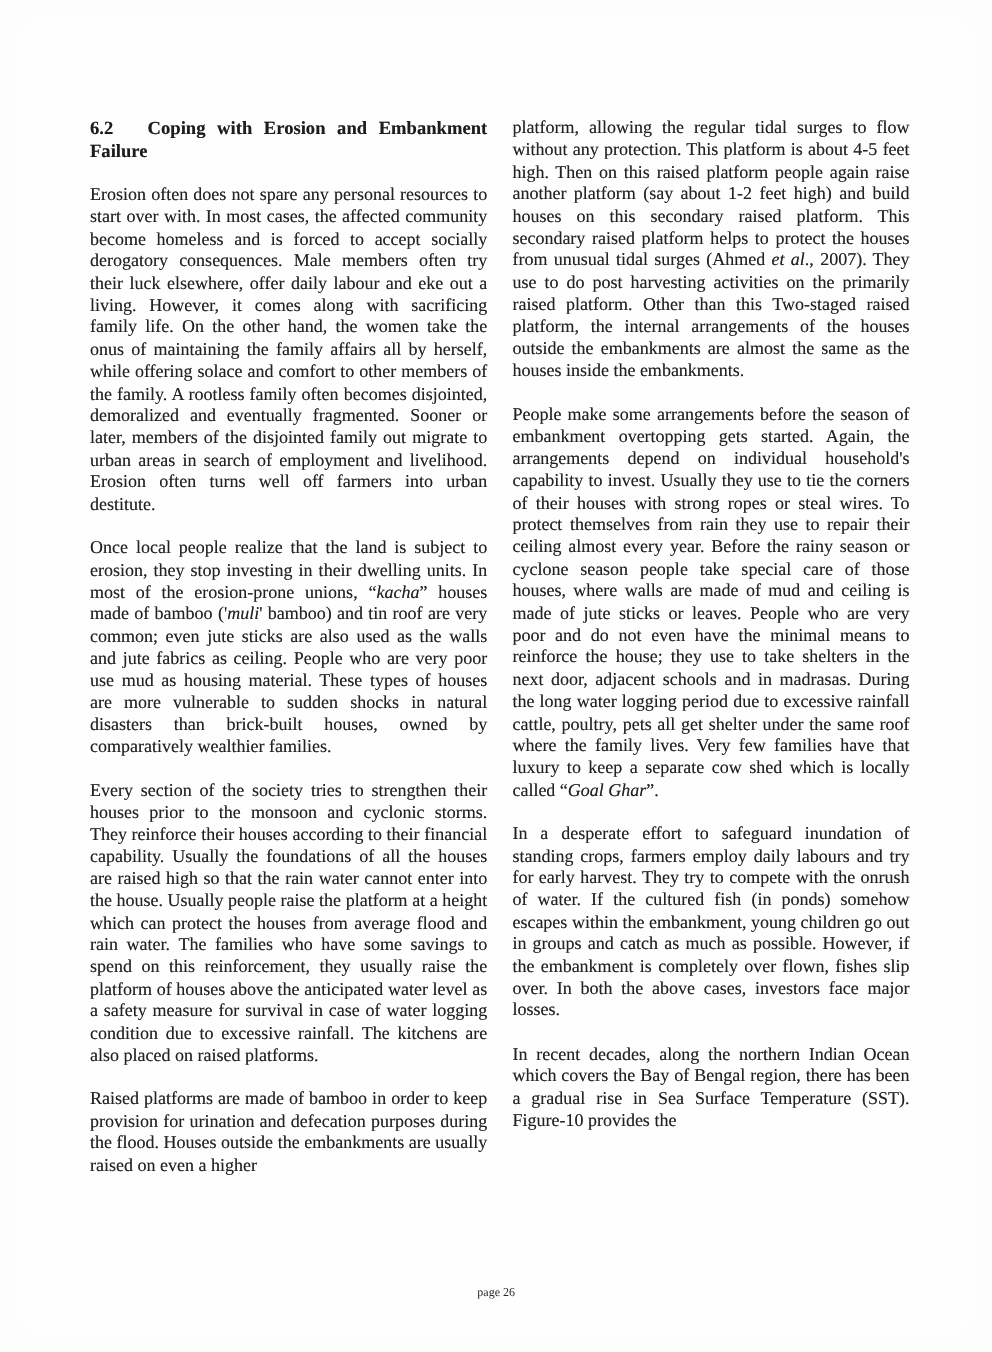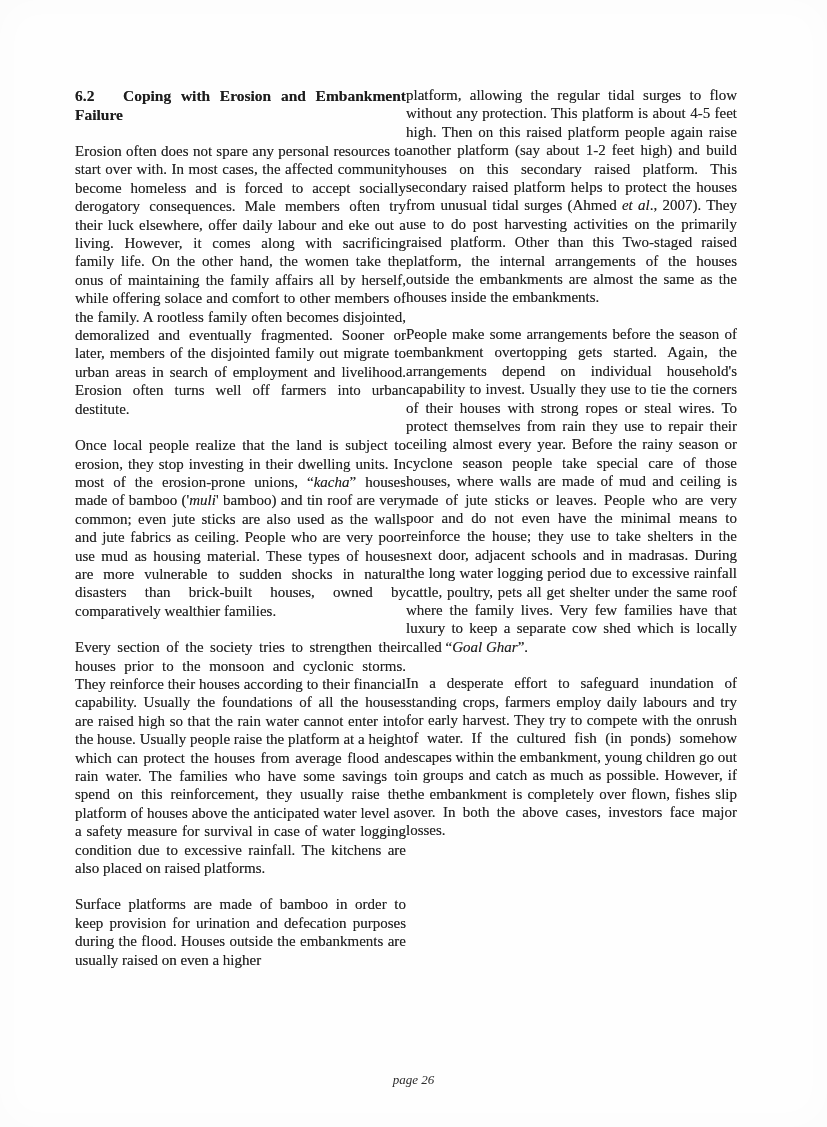--- a/index.html
+++ b/index.html
@@ -12,23 +12,24 @@
     position: relative;
     width: 827px;
     height: 1127px;
     background: #fefefe;
     overflow: hidden;
     box-shadow: inset 0 0 40px rgba(0,0,0,0.015);
   }
   .content {
     position: absolute;
     left: 75px;
-    top: 86px;
+    top: 98px;
     width: 683px;
     display: flex;
+    gap: 21px;
   }
   .col {
     width: 331px;
     font-size: 15px;
     line-height: 18.4px;
     text-align: justify;
     color: #232323;
     text-shadow: 0 0 0.5px rgba(40,40,40,0.55);
   }
   .col p {
@@ -45,43 +46,43 @@
   .sec-num {
     display: inline-block;
     width: 48px;
   }
   .footer {
     position: absolute;
     top: 1072px;
     left: 0;
     width: 100%;
     text-align: center;
-    font-size: 13px;
+    font-size: 10px;
     color: #2a2a2a;
-    font-style: italic;
   }
 </style>
 </head>
 <body>
 
 <div class="sheet">
   <div class="content">
 
     <div class="col">
       <h2 class="heading"><span class="sec-num">6.2</span><span>Coping with Erosion and Embankment Failure</span></h2>
       <p><span>Erosion often does not spare any personal resources to start over with. In most cases, the affected community become homeless and is forced to accept socially derogatory consequences. Male members often try their luck elsewhere, offer daily labour and eke out a living. However, it comes along with sacrificing family life. On the other hand, the women take the onus of maintaining the family affairs all by herself, while offering solace and comfort to other members of the family. A rootless family often becomes disjointed, demoralized and eventually fragmented. Sooner or later, members of the disjointed family out migrate to urban areas in search of employment and livelihood. Erosion often turns well off farmers into urban destitute.</span></p>
       <p><span>Once local people realize that the land is subject to erosion, they stop investing in their dwelling units. In most of the erosion-prone unions, “</span><span style="font-style: italic;">kacha</span><span>” houses made of bamboo ('</span><span style="font-style: italic;">muli</span><span>' bamboo) and tin roof are very common; even jute sticks are also used as the walls and jute fabrics as ceiling. People who are very poor use mud as housing material. These types of houses are more vulnerable to sudden shocks in natural disasters than brick-built houses, owned by comparatively wealthier families.</span></p>
       <p><span>Every section of the society tries to strengthen their houses prior to the monsoon and cyclonic storms. They reinforce their houses according to their financial capability. Usually the foundations of all the houses are raised high so that the rain water cannot enter into the house. Usually people raise the platform at a height which can protect the houses from average flood and rain water. The families who have some savings to spend on this reinforcement, they usually raise the platform of houses above the anticipated water level as a safety measure for survival in case of water logging condition due to excessive rainfall. The kitchens are also placed on raised platforms.</span></p>
-      <p><span>Surface platforms are made of bamboo in order to keep provision for urination and defecation purposes during the flood. Houses outside the embankments are usually raised on even a higher</span></p>
+      <p><span>Raised platforms are made of bamboo in order to keep provision for urination and defecation purposes during the flood. Houses outside the embankments are usually raised on even a higher</span></p>
     </div>
 
     <div class="col">
       <p><span>platform, allowing the regular tidal surges to flow without any protection. This platform is about 4-5 feet high. Then on this raised platform people again raise another platform (say about 1-2 feet high) and build houses on this secondary raised platform. This secondary raised platform helps to protect the houses from unusual tidal surges (Ahmed </span><span style="font-style: italic;">et al</span><span>., 2007). They use to do post harvesting activities on the primarily raised platform. Other than this Two-staged raised platform, the internal arrangements of the houses outside the embankments are almost the same as the houses inside the embankments.</span></p>
       <p><span>People make some arrangements before the season of embankment overtopping gets started. Again, the arrangements depend on individual household's capability to invest. Usually they use to tie the corners of their houses with strong ropes or steal wires. To protect themselves from rain they use to repair their ceiling almost every year. Before the rainy season or cyclone season people take special care of those houses, where walls are made of mud and ceiling is made of jute sticks or leaves. People who are very poor and do not even have the minimal means to reinforce the house; they use to take shelters in the next door, adjacent schools and in madrasas. During the long water logging period due to excessive rainfall cattle, poultry, pets all get shelter under the same roof where the family lives. Very few families have that luxury to keep a separate cow shed which is locally called “</span><span style="font-style: italic;">Goal Ghar</span><span>”.</span></p>
       <p><span>In a desperate effort to safeguard inundation of standing crops, farmers employ daily labours and try for early harvest. They try to compete with the onrush of water. If the cultured fish (in ponds) somehow escapes within the embankment, young children go out in groups and catch as much as possible. However, if the embankment is completely over flown, fishes slip over. In both the above cases, investors face major losses.</span></p>
+      <p><span>In recent decades, along the northern Indian Ocean which covers the Bay of Bengal region, there has been a gradual rise in Sea Surface Temperature (SST). Figure-10 provides the</span></p>
     </div>
 
   </div>
 
   <div class="footer">
     <span>page 26</span>
   </div>
 </div>
 
 </body></html>

